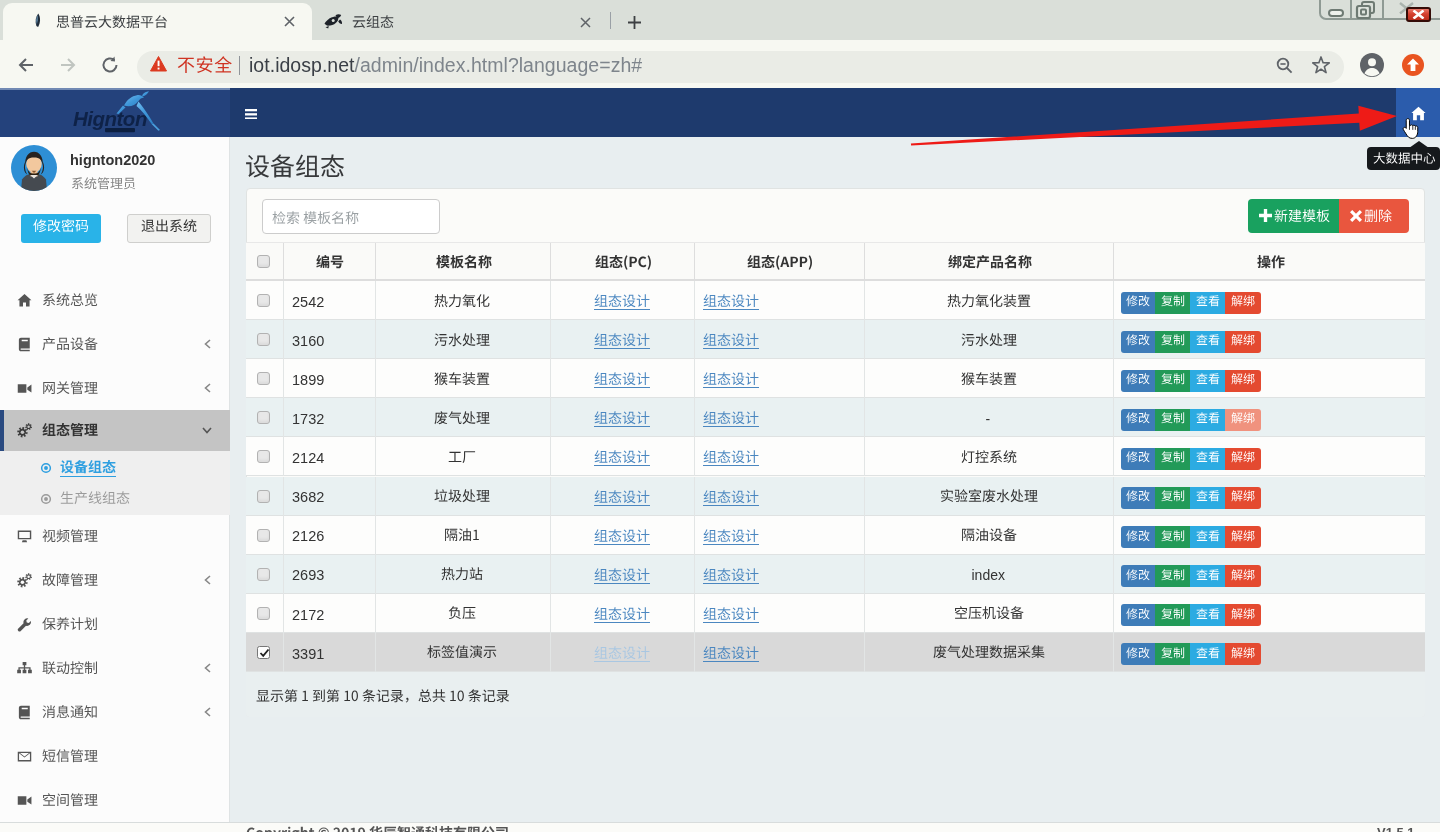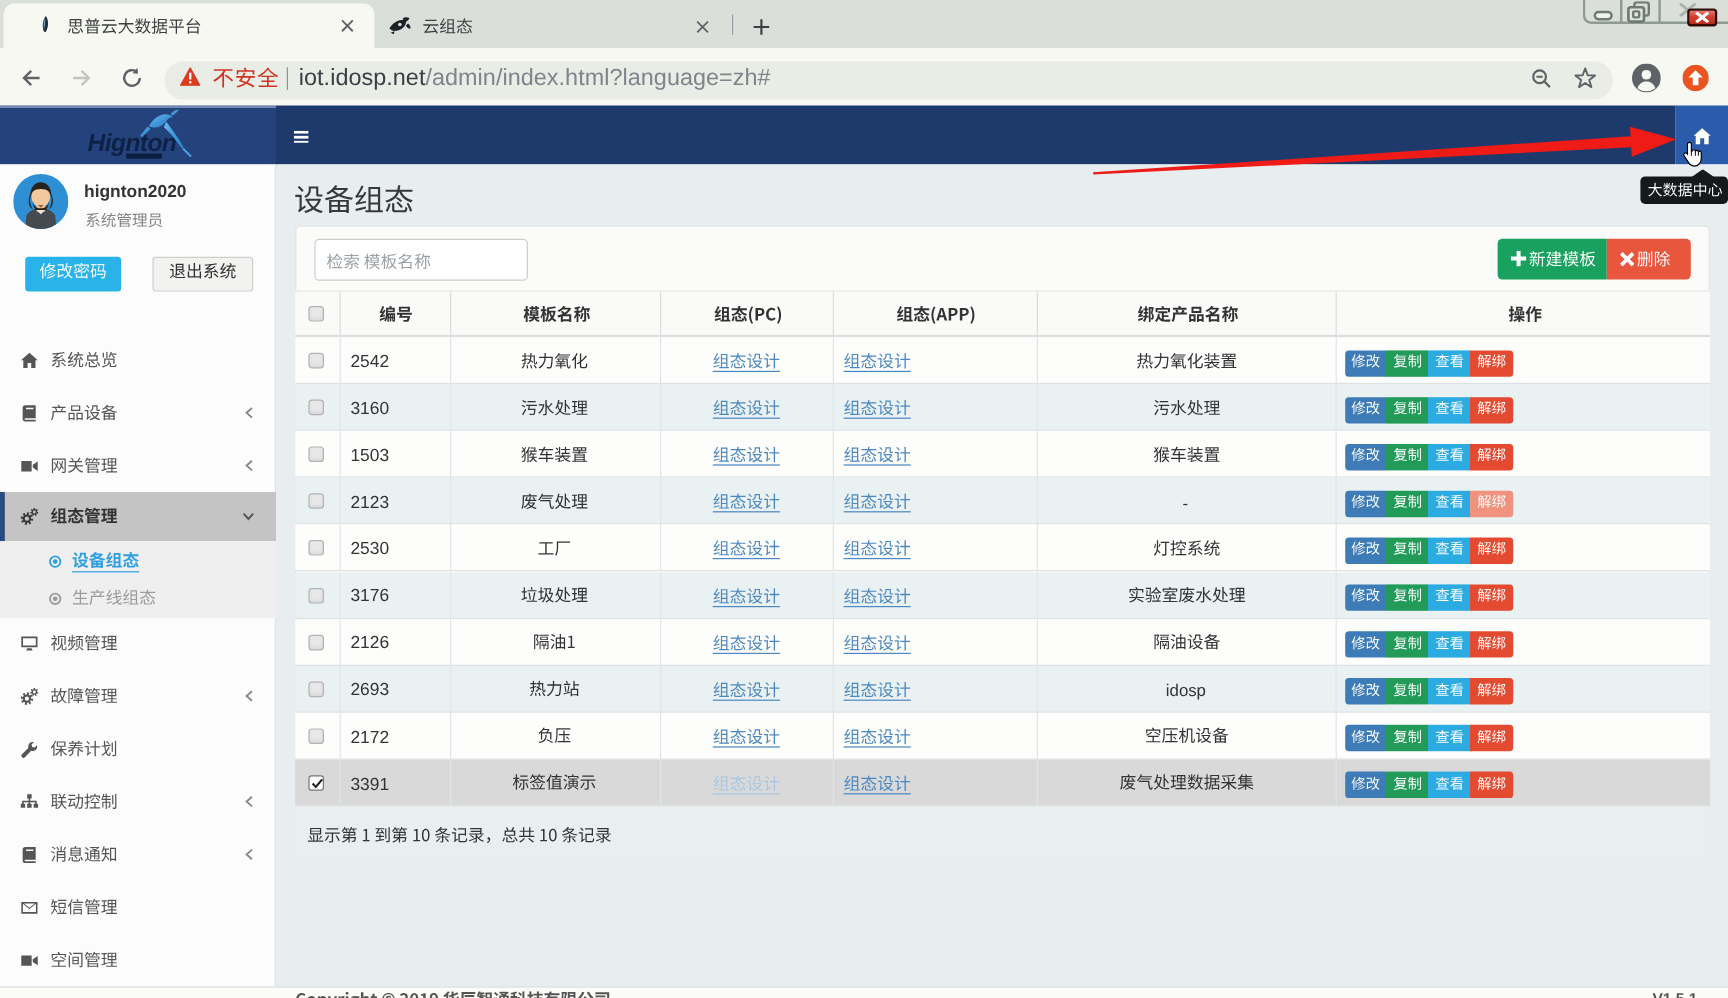--- a/index.html
+++ b/index.html
@@ -599,21 +599,21 @@
     </svg>
   </div>
 <div style="position:absolute;left:246px;top:359.20000000000005px;width:1179px;height:39.1px;background:#fdfdfc;border-bottom:1px solid #dfe2e2;"></div>
 <div style="position:absolute;left:282.5px;top:359.20000000000005px;width:1px;height:39.1px;background:#e2e5e5;"></div>
 <div style="position:absolute;left:375px;top:359.20000000000005px;width:1px;height:39.1px;background:#e2e5e5;"></div>
 <div style="position:absolute;left:549.5px;top:359.20000000000005px;width:1px;height:39.1px;background:#e2e5e5;"></div>
 <div style="position:absolute;left:694px;top:359.20000000000005px;width:1px;height:39.1px;background:#e2e5e5;"></div>
 <div style="position:absolute;left:864px;top:359.20000000000005px;width:1px;height:39.1px;background:#e2e5e5;"></div>
 <div style="position:absolute;left:1113px;top:359.20000000000005px;width:1px;height:39.1px;background:#e2e5e5;"></div>
 <div style="position:absolute;left:257px;top:372.25000000000006px;width:13px;height:13px;background:#e8e8e8;border:1px solid #b2b2b2;border-radius:3px;box-shadow:inset 0 -2px 3px rgba(0,0,0,0.06);"></div>
-<div style="position:absolute;left:292.0px;top:371.95000000000005px;font-size:14.5px;color:#333;">1503</div>
+<div style="position:absolute;left:292.0px;top:371.95000000000005px;font-size:14.5px;color:#333;">1899</div>
 <div style="position:absolute;left:434.25px;top:371.75000000000006px;">
     <svg width="56" height="20" viewBox="0 0 56 20" fill="#333">
       <use href="#cr7334" transform="translate(0.0,12.0) scale(0.01400,-0.01400)"></use>
       <use href="#cr8f66" transform="translate(14.0,12.0) scale(0.01400,-0.01400)"></use>
       <use href="#cr88c5" transform="translate(28.0,12.0) scale(0.01400,-0.01400)"></use>
       <use href="#cr7f6e" transform="translate(42.0,12.0) scale(0.01400,-0.01400)"></use>
     </svg>
   </div>
 <div style="position:absolute;left:593.75px;top:372.25000000000006px;border-bottom:1px solid #4b87c0;">
     <svg width="56" height="15" viewBox="0 0 56 15" fill="#4b87c0">
@@ -668,21 +668,21 @@
     </svg>
   </div>
 <div style="position:absolute;left:246px;top:398.30000000000007px;width:1179px;height:39.1px;background:#e9f1f2;border-bottom:1px solid #dfe2e2;"></div>
 <div style="position:absolute;left:282.5px;top:398.30000000000007px;width:1px;height:39.1px;background:#e2e5e5;"></div>
 <div style="position:absolute;left:375px;top:398.30000000000007px;width:1px;height:39.1px;background:#e2e5e5;"></div>
 <div style="position:absolute;left:549.5px;top:398.30000000000007px;width:1px;height:39.1px;background:#e2e5e5;"></div>
 <div style="position:absolute;left:694px;top:398.30000000000007px;width:1px;height:39.1px;background:#e2e5e5;"></div>
 <div style="position:absolute;left:864px;top:398.30000000000007px;width:1px;height:39.1px;background:#e2e5e5;"></div>
 <div style="position:absolute;left:1113px;top:398.30000000000007px;width:1px;height:39.1px;background:#e2e5e5;"></div>
 <div style="position:absolute;left:257px;top:411.3500000000001px;width:13px;height:13px;background:#e8e8e8;border:1px solid #b2b2b2;border-radius:3px;box-shadow:inset 0 -2px 3px rgba(0,0,0,0.06);"></div>
-<div style="position:absolute;left:292.0px;top:411.05000000000007px;font-size:14.5px;color:#333;">2123</div>
+<div style="position:absolute;left:292.0px;top:411.05000000000007px;font-size:14.5px;color:#333;">1732</div>
 <div style="position:absolute;left:434.25px;top:410.8500000000001px;">
     <svg width="56" height="20" viewBox="0 0 56 20" fill="#333">
       <use href="#cr5e9f" transform="translate(0.0,12.0) scale(0.01400,-0.01400)"></use>
       <use href="#cr6c14" transform="translate(14.0,12.0) scale(0.01400,-0.01400)"></use>
       <use href="#cr5904" transform="translate(28.0,12.0) scale(0.01400,-0.01400)"></use>
       <use href="#cr7406" transform="translate(42.0,12.0) scale(0.01400,-0.01400)"></use>
     </svg>
   </div>
 <div style="position:absolute;left:593.75px;top:411.3500000000001px;border-bottom:1px solid #4b87c0;">
     <svg width="56" height="15" viewBox="0 0 56 15" fill="#4b87c0">
@@ -730,21 +730,21 @@
     </svg>
   </div>
 <div style="position:absolute;left:246px;top:437.4000000000001px;width:1179px;height:39.1px;background:#fdfdfc;border-bottom:1px solid #dfe2e2;"></div>
 <div style="position:absolute;left:282.5px;top:437.4000000000001px;width:1px;height:39.1px;background:#e2e5e5;"></div>
 <div style="position:absolute;left:375px;top:437.4000000000001px;width:1px;height:39.1px;background:#e2e5e5;"></div>
 <div style="position:absolute;left:549.5px;top:437.4000000000001px;width:1px;height:39.1px;background:#e2e5e5;"></div>
 <div style="position:absolute;left:694px;top:437.4000000000001px;width:1px;height:39.1px;background:#e2e5e5;"></div>
 <div style="position:absolute;left:864px;top:437.4000000000001px;width:1px;height:39.1px;background:#e2e5e5;"></div>
 <div style="position:absolute;left:1113px;top:437.4000000000001px;width:1px;height:39.1px;background:#e2e5e5;"></div>
 <div style="position:absolute;left:257px;top:450.4500000000001px;width:13px;height:13px;background:#e8e8e8;border:1px solid #b2b2b2;border-radius:3px;box-shadow:inset 0 -2px 3px rgba(0,0,0,0.06);"></div>
-<div style="position:absolute;left:292.0px;top:450.1500000000001px;font-size:14.5px;color:#333;">2530</div>
+<div style="position:absolute;left:292.0px;top:450.1500000000001px;font-size:14.5px;color:#333;">2124</div>
 <div style="position:absolute;left:448.25px;top:449.9500000000001px;">
     <svg width="28" height="20" viewBox="0 0 28 20" fill="#333">
       <use href="#cr5de5" transform="translate(0.0,12.0) scale(0.01400,-0.01400)"></use>
       <use href="#cr5382" transform="translate(14.0,12.0) scale(0.01400,-0.01400)"></use>
     </svg>
   </div>
 <div style="position:absolute;left:593.75px;top:450.4500000000001px;border-bottom:1px solid #4b87c0;">
     <svg width="56" height="15" viewBox="0 0 56 15" fill="#4b87c0">
       <use href="#cr7ec4" transform="translate(0.0,12.0) scale(0.01400,-0.01400)"></use>
       <use href="#cr6001" transform="translate(14.0,12.0) scale(0.01400,-0.01400)"></use>
@@ -797,21 +797,21 @@
     </svg>
   </div>
 <div style="position:absolute;left:246px;top:476.5000000000001px;width:1179px;height:39.1px;background:#e9f1f2;border-bottom:1px solid #dfe2e2;"></div>
 <div style="position:absolute;left:282.5px;top:476.5000000000001px;width:1px;height:39.1px;background:#e2e5e5;"></div>
 <div style="position:absolute;left:375px;top:476.5000000000001px;width:1px;height:39.1px;background:#e2e5e5;"></div>
 <div style="position:absolute;left:549.5px;top:476.5000000000001px;width:1px;height:39.1px;background:#e2e5e5;"></div>
 <div style="position:absolute;left:694px;top:476.5000000000001px;width:1px;height:39.1px;background:#e2e5e5;"></div>
 <div style="position:absolute;left:864px;top:476.5000000000001px;width:1px;height:39.1px;background:#e2e5e5;"></div>
 <div style="position:absolute;left:1113px;top:476.5000000000001px;width:1px;height:39.1px;background:#e2e5e5;"></div>
 <div style="position:absolute;left:257px;top:489.5500000000001px;width:13px;height:13px;background:#e8e8e8;border:1px solid #b2b2b2;border-radius:3px;box-shadow:inset 0 -2px 3px rgba(0,0,0,0.06);"></div>
-<div style="position:absolute;left:292.0px;top:489.2500000000001px;font-size:14.5px;color:#333;">3176</div>
+<div style="position:absolute;left:292.0px;top:489.2500000000001px;font-size:14.5px;color:#333;">3682</div>
 <div style="position:absolute;left:434.25px;top:489.0500000000001px;">
     <svg width="56" height="20" viewBox="0 0 56 20" fill="#333">
       <use href="#cr5783" transform="translate(0.0,12.0) scale(0.01400,-0.01400)"></use>
       <use href="#cr573e" transform="translate(14.0,12.0) scale(0.01400,-0.01400)"></use>
       <use href="#cr5904" transform="translate(28.0,12.0) scale(0.01400,-0.01400)"></use>
       <use href="#cr7406" transform="translate(42.0,12.0) scale(0.01400,-0.01400)"></use>
     </svg>
   </div>
 <div style="position:absolute;left:593.75px;top:489.5500000000001px;border-bottom:1px solid #4b87c0;">
     <svg width="56" height="15" viewBox="0 0 56 15" fill="#4b87c0">
@@ -961,21 +961,21 @@
     </svg>
   </div>
 <div style="position:absolute;left:703px;top:567.7500000000001px;border-bottom:1px solid #4b87c0;">
     <svg width="56" height="15" viewBox="0 0 56 15" fill="#4b87c0">
       <use href="#cr7ec4" transform="translate(0.0,12.0) scale(0.01400,-0.01400)"></use>
       <use href="#cr6001" transform="translate(14.0,12.0) scale(0.01400,-0.01400)"></use>
       <use href="#cr8bbe" transform="translate(28.0,12.0) scale(0.01400,-0.01400)"></use>
       <use href="#cr8ba1" transform="translate(42.0,12.0) scale(0.01400,-0.01400)"></use>
     </svg>
   </div>
-<div style="position:absolute;left:971.5px;top:567.4500000000002px;font-size:14px;color:#333;">idosp</div>
+<div style="position:absolute;left:971.5px;top:567.4500000000002px;font-size:14px;color:#333;">index</div>
 <div style="position:absolute;left:1121px;top:565.2500000000001px;width:34px;height:22px;background:#3e7cb8;border-radius:3px 0 0 3px;"></div>
 <div style="position:absolute;left:1126.0px;top:568.6500000000001px;">
     <svg width="24" height="17" viewBox="0 0 24 17" fill="#fff">
       <use href="#cr4fee" transform="translate(0.0,10.3) scale(0.01200,-0.01200)"></use>
       <use href="#cr6539" transform="translate(12.0,10.3) scale(0.01200,-0.01200)"></use>
     </svg>
   </div>
 <div style="position:absolute;left:1155px;top:565.2500000000001px;width:35px;height:22px;background:#229a58;border-radius:0;"></div>
 <div style="position:absolute;left:1160.5px;top:568.6500000000001px;">
     <svg width="24" height="17" viewBox="0 0 24 17" fill="#fff">

